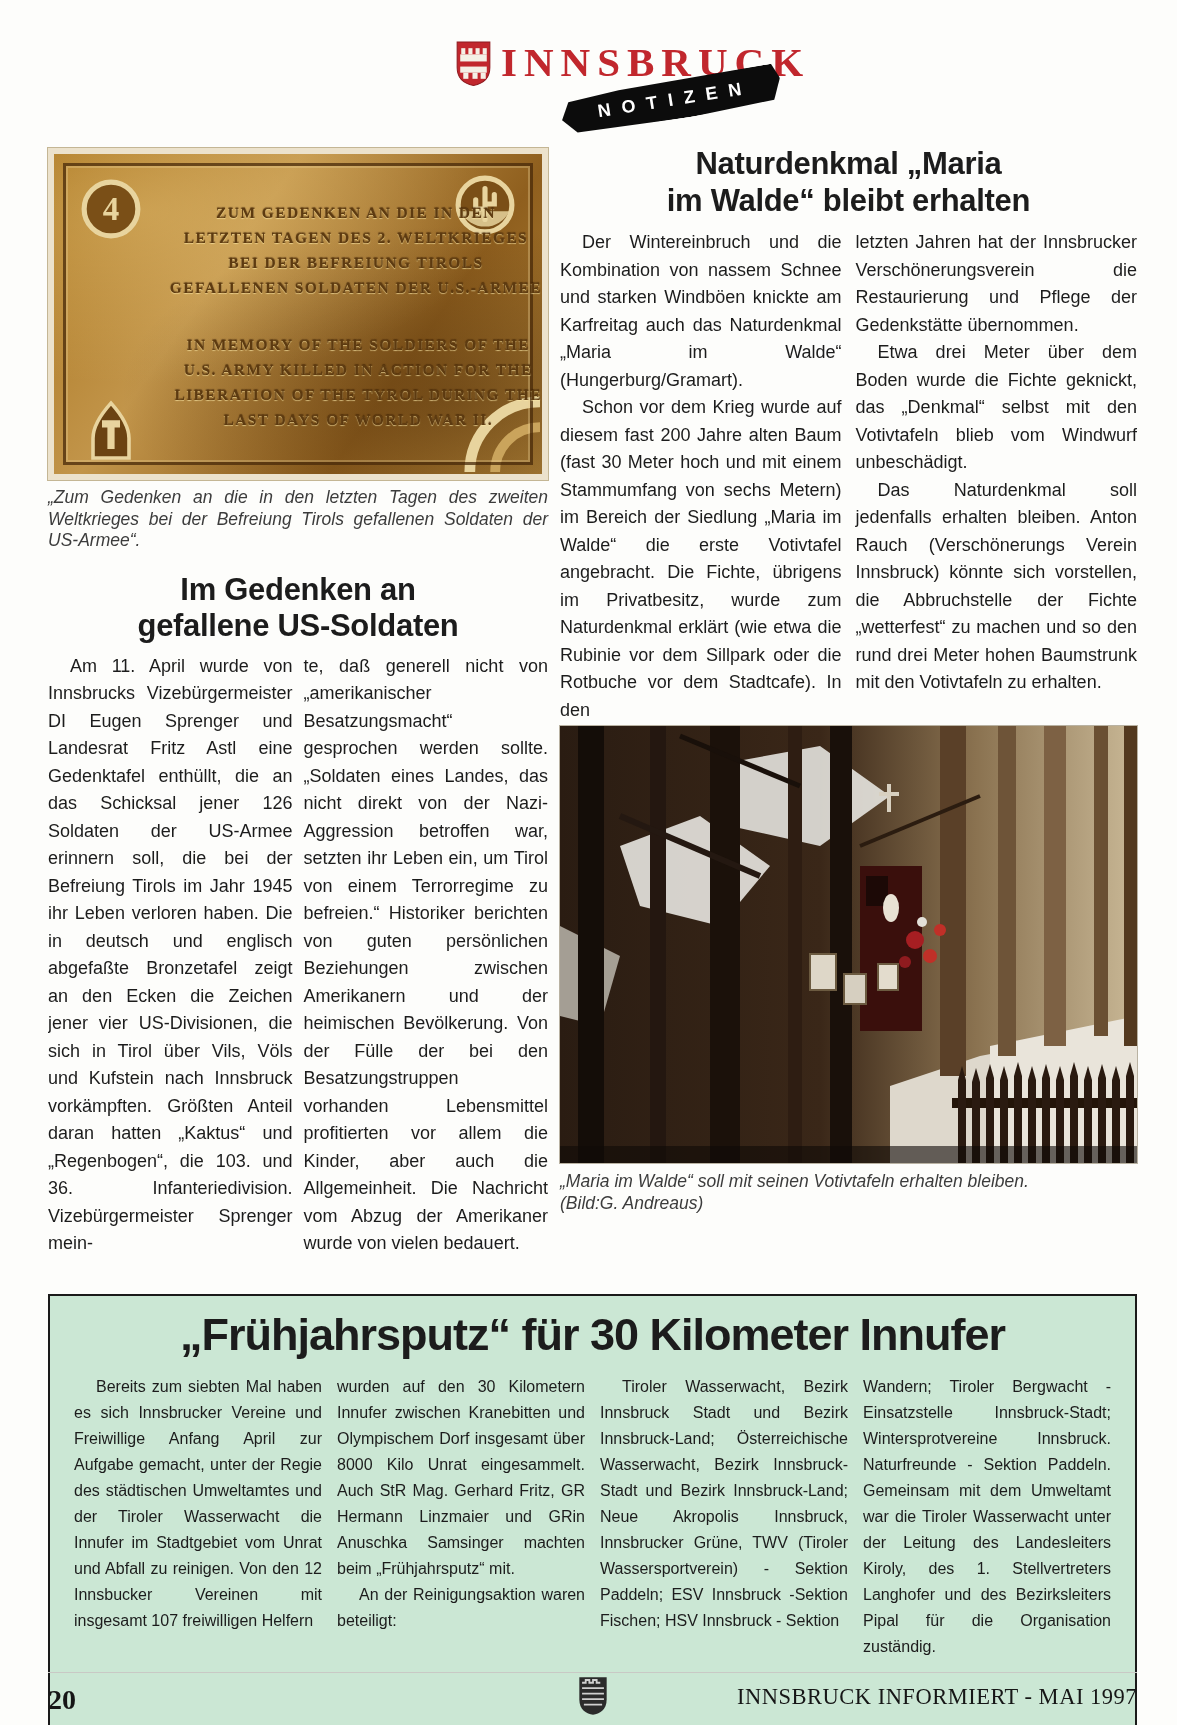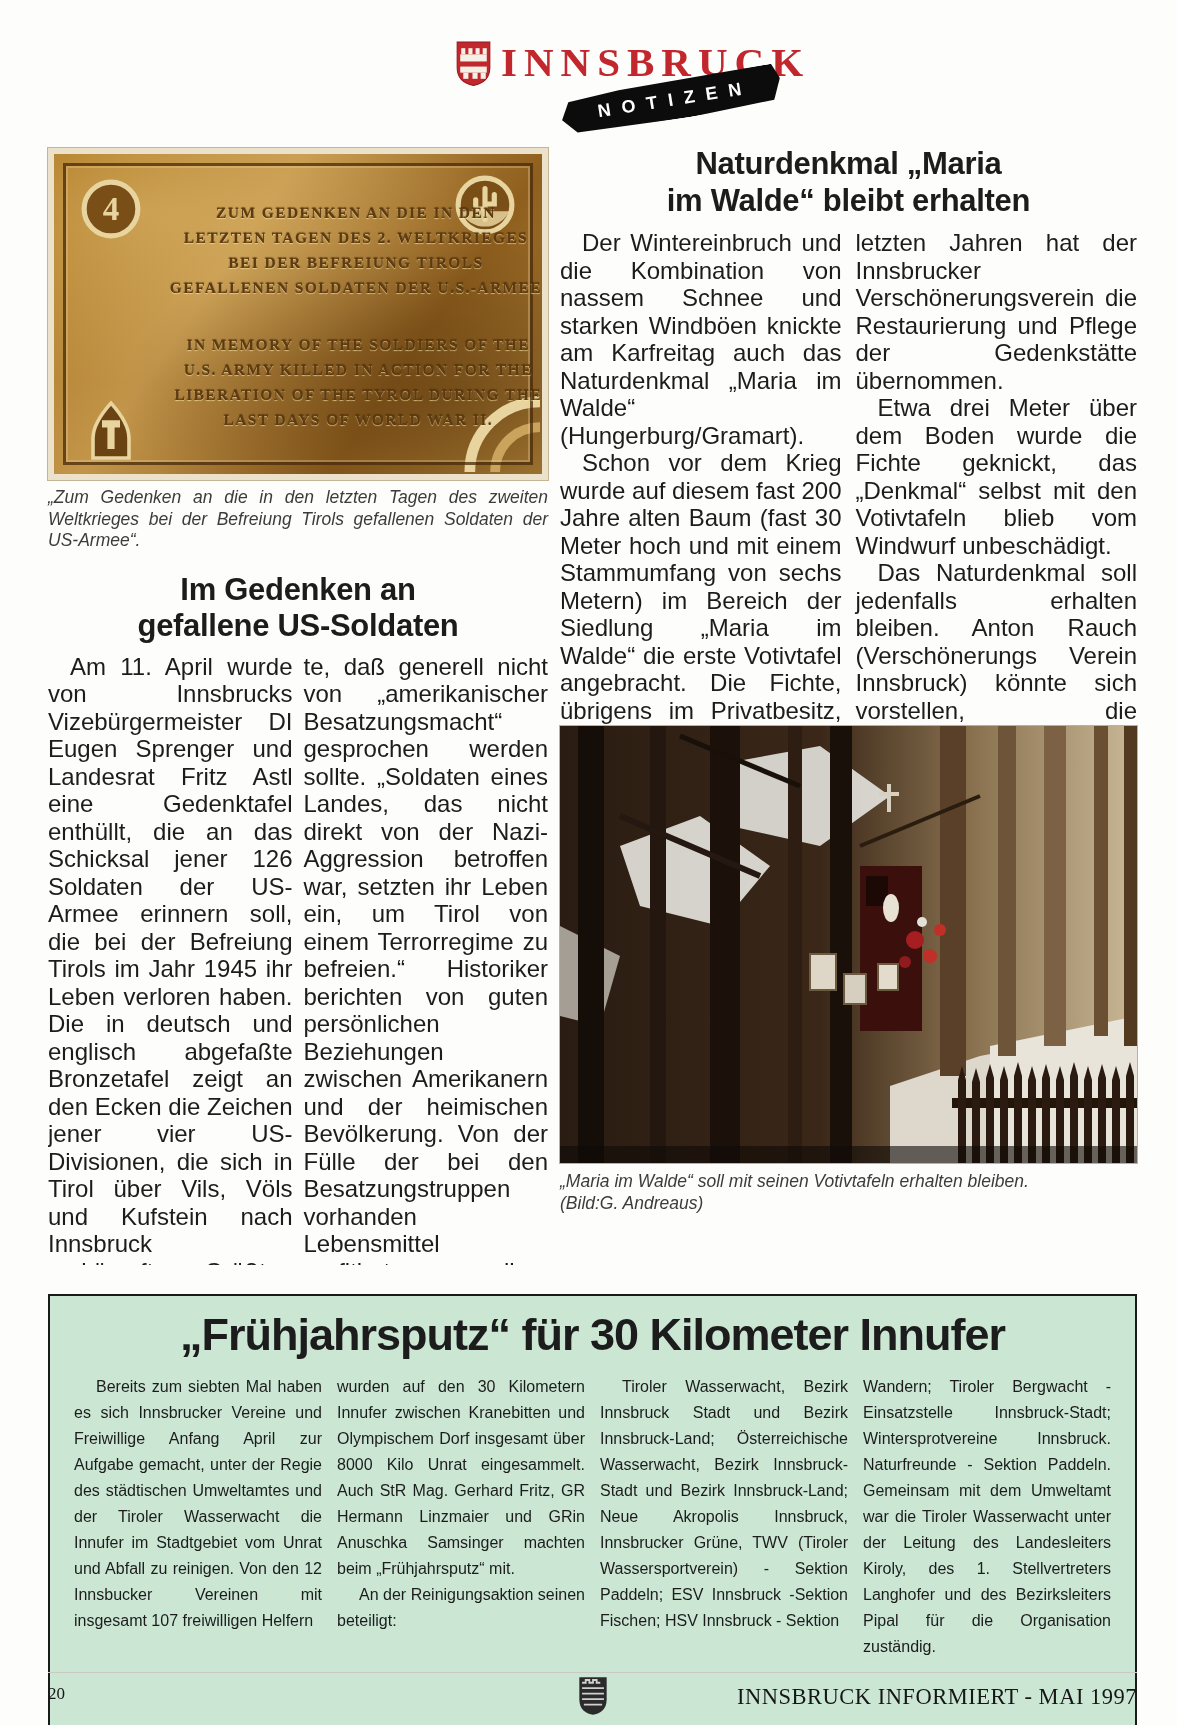--- a/index.html
+++ b/index.html
@@ -25,21 +25,21 @@
     background:var(--banner-black, #0c0c0c);
     transform:rotate(-9deg); z-index:3;
     clip-path:polygon(1% 58%, 5% 16%, 28% 6%, 97% 0%, 100% 38%, 96% 90%, 58% 100%, 7% 94%);
     display:flex; align-items:center; justify-content:center;
   }
   .notizen-banner span {
     color:#ffffff; font-size:18px; font-weight:bold; letter-spacing:11px; padding-left:10px;
   }
 
   
-  .body { font-size:24px; line-height:27.5px; text-align:justify; hyphens:auto; }
+  .body { font-size:18px; line-height:27.5px; text-align:justify; hyphens:auto; }
   .indent { text-indent:22px; }
   .caption {
     font-style:italic; font-size:17.5px; line-height:21.5px;
     color:var(--caption-color, #3c3c3c);
   }
   .headline {
     font-weight:bold; text-align:center; white-space:pre-line; letter-spacing:-0.3px;
   }
 
   
@@ -108,21 +108,21 @@
     height:308px; overflow:hidden;
   }
   .green-cols .body { font-size:16px; line-height:26px; }
 
   
   .footer {
     position:absolute; left:48px; top:1672px; width:1089px;
     border-top:1px solid #c9c9c5;
   }
   .footer-row { position:relative; padding-top:11px; display:flex; justify-content:space-between; align-items:flex-start; }
-  .pagenum { font-family:"Liberation Serif", serif; font-size:17px; color:#161616; }
+  .pagenum { font-family:"Liberation Serif", serif; font-size:28px; color:#161616;font-weight:bold; }
   .journal { font-family:"Liberation Serif", serif; font-size:22.5px; letter-spacing:0.5px; color:#161616; }
   .footer-crest { position:absolute; left:50%; transform:translateX(-50%); top:2px; width:31px; height:41px; }
   .footer-crest svg, .masthead-crest svg { width:100%; height:100%; display:block; }
 </style>
 </head>
 <body lang="de">
 
 <div class="page">
 
   <header>
@@ -283,21 +283,21 @@
   </section>
 
   <section class="greenbox">
     <h2 class="headline green-headline">„Frühjahrsputz“ für 30 Kilometer Innufer</h2>
     <div class="green-cols">
       <div>
         <p class="body indent">Bereits zum siebten Mal haben es sich Innsbrucker Vereine und Freiwillige Anfang April zur Aufgabe gemacht, unter der Regie des städtischen Umweltamtes und der Tiroler Wasserwacht die Innufer im Stadtgebiet vom Unrat und Abfall zu reinigen. Von den 12 Innsbucker Vereinen mit insgesamt 107 freiwilligen Helfern</p>
       </div>
       <div>
         <p class="body">wurden auf den 30 Kilometern Innufer zwischen Kranebitten und Olympischem Dorf insgesamt über 8000 Kilo Unrat eingesammelt. Auch StR Mag. Gerhard Fritz, GR Hermann Linzmaier und GRin Anuschka Samsinger machten beim „Frühjahrsputz“ mit.</p>
-        <p class="body indent">An der Reinigungsaktion seinen beteiligt:</p>
+        <p class="body indent">An der Reinigungsaktion waren beteiligt:</p>
       </div>
       <div>
         <p class="body indent">Tiroler Wasserwacht, Bezirk Innsbruck Stadt und Bezirk Innsbruck-Land; Österreichische Wasserwacht, Bezirk Innsbruck-Stadt und Bezirk Innsbruck-Land; Neue Akropolis Innsbruck, Innsbrucker Grüne, TWV (Tiroler Wassersportverein) - Sektion Paddeln; ESV Innsbruck -Sektion Fischen; HSV Innsbruck - Sektion</p>
       </div>
       <div>
         <p class="body">Wandern; Tiroler Bergwacht - Einsatzstelle Innsbruck-Stadt; Wintersprotvereine Innsbruck. Naturfreunde - Sektion Paddeln. Gemeinsam mit dem Umweltamt war die Tiroler Wasserwacht unter der Leitung des Landesleiters Kiroly, des 1. Stellvertreters Langhofer und des Bezirksleiters Pipal für die Organisation zuständig.</p>
       </div>
     </div>
   </section>
 

